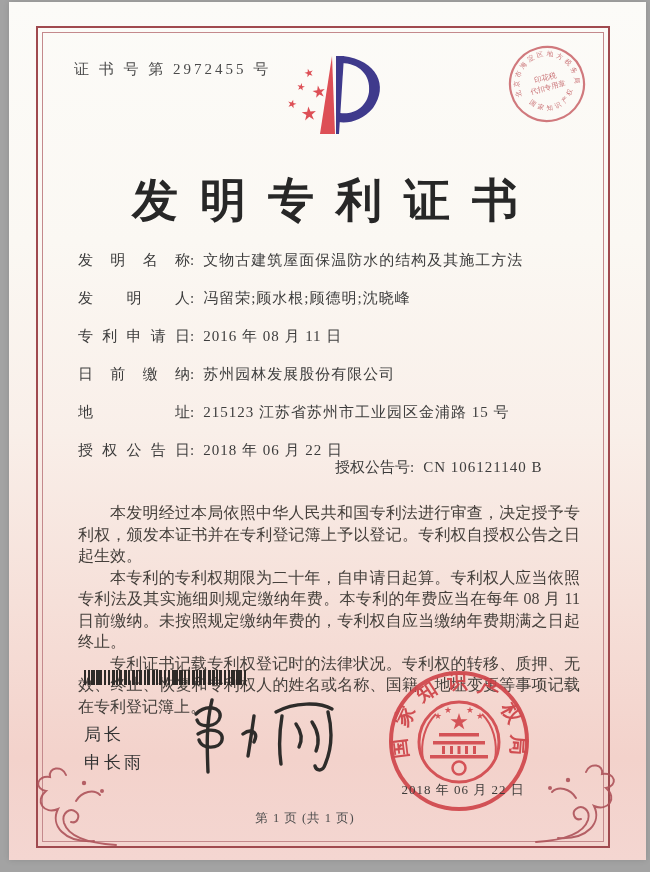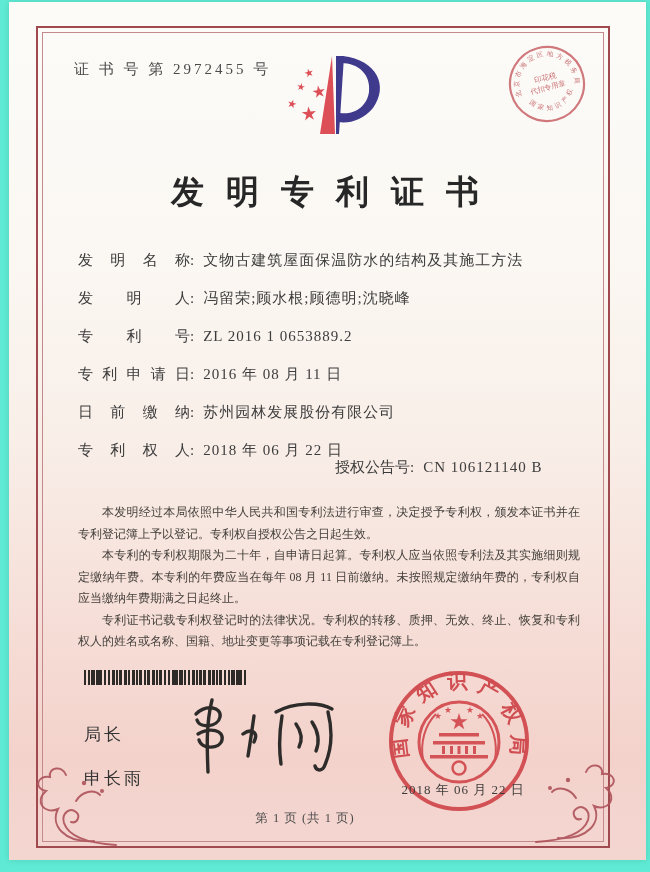--- a/index.html
+++ b/index.html
@@ -1,50 +1,50 @@
 <!DOCTYPE html>
 <html><head>
 <meta charset="utf-8">
 <style>
   html,body{margin:0;padding:0;background:#e6e3df;}
   #page{position:relative;width:650px;height:872px;overflow:hidden;
-        font-family:"Liberation Serif","DejaVu Serif",serif;background:#5eead4;}
+        font-family:"Liberation Serif","DejaVu Serif",serif;background:#a3a3a3;}
   .paper{position:absolute;top:2px;left:9px;right:4px;bottom:12px;
         background:linear-gradient(180deg,#fcfbf8 0%,#fbf8f3 28%,#f9efe9 50%,
                    #f6e0d9 70%,#f3d2cb 88%,#f4d6d1 100%);
         box-shadow:0 0 6px rgba(0,0,0,.12);}
   .frame-outer{position:absolute;top:26px;left:36px;right:40px;bottom:24px;
         border:2.5px solid #a04a4f;}
   .frame-inner{position:absolute;top:32px;left:42px;right:46px;bottom:30px;
         border:1px solid #c4898c;}
   .certno{position:absolute;left:74px;top:60px;font-size:15px;letter-spacing:3px;
         color:#4a4a4a;}
   .logo{position:absolute;left:276px;top:50px;}
   .stamp{position:absolute;left:503px;top:40px;}
   .title{position:absolute;left:0;right:0;top:170px;text-align:center;
-        font-size:33px;font-weight:bold;color:#272727;
+        font-size:46px;font-weight:bold;color:#272727;
         letter-spacing:22px;text-indent:22px;white-space:nowrap;}
   .fields{position:absolute;left:78px;right:60px;top:250px;font-size:15px;color:#3c3c3c;}
   .row{line-height:21px;margin-bottom:17px;white-space:nowrap;position:relative;}
   .flabel{display:inline-block;width:112px;text-align:justify;text-align-last:justify;
         vertical-align:bottom;}
   .colon{display:inline-block;margin-right:9px;}
   .fval{letter-spacing:1px;}
   .pair2{position:absolute;left:257px;top:17px;}
-  .paras{position:absolute;left:78px;right:70px;top:502px;font-size:12px;
+  .paras{position:absolute;left:78px;right:70px;top:502px;font-size:16px;
         line-height:21.5px;color:#45403c;text-align:justify;}
   .paras p{margin:0;text-indent:2em;}
   .barcode{position:absolute;left:84px;top:670px;width:162px;height:15px;
         background:
           repeating-linear-gradient(90deg,#2e2a28 0 2px,rgba(0,0,0,0) 2px 4px),
           repeating-linear-gradient(90deg,#2e2a28 0 1px,rgba(0,0,0,0) 1px 7px),
           repeating-linear-gradient(90deg,#2e2a28 0 1px,rgba(0,0,0,0) 1px 5px);}
   .officer{position:absolute;left:84px;top:727px;font-size:17px;color:#343434;
         letter-spacing:3px;line-height:16px;}
-  .officer .name{margin-top:28px;}
+  .officer .name{margin-top:12px;}
   .signature{position:absolute;left:180px;top:690px;}
   .seal{position:absolute;left:386px;top:668px;}
   .seal-date{position:absolute;left:388px;top:781px;width:150px;text-align:center;
         font-size:13px;color:#3e3c3a;letter-spacing:1px;z-index:6;}
   .footer{position:absolute;left:0;right:0;top:810px;text-align:center;
         font-size:12.5px;color:#4c4c4c;transform:translateX(-20px);letter-spacing:1px;}
   .flourish{position:absolute;z-index:2;}
   .fl-left{left:24px;top:763px;}
   .fl-right{left:533px;top:760px;}
   svg text{font-family:"Liberation Serif","DejaVu Serif",serif;}
@@ -115,30 +115,30 @@
   <div class="title">发明专利证书</div>
 
   <div class="fields">
     <div class="row">
       <span class="flabel">发明名称</span><span class="colon">:</span><span class="fval">文物古建筑屋面保温防水的结构及其施工方法</span>
     </div>
     <div class="row">
       <span class="flabel">发明人</span><span class="colon">:</span><span class="fval">冯留荣;顾水根;顾德明;沈晓峰</span>
     </div>
     <div class="row">
-      <span class="flabel">专利号</span><span class="colon">:</span><span class="fval">ZL 2016 1 0653889.2</span>
-    </div>
-    <div class="row">
       <span class="flabel">专利申请日</span><span class="colon">:</span><span class="fval">2016 年 08 月 11 日</span>
     </div>
     <div class="row">
       <span class="flabel">日前缴纳</span><span class="colon">:</span><span class="fval">苏州园林发展股份有限公司</span>
     </div>
     <div class="row">
-      <span class="flabel">专利权人</span><span class="colon">:</span><span class="fval">2018 年 06 月 22 日</span>
+      <span class="flabel">地址</span><span class="colon">:</span><span class="fval">215123 江苏省苏州市工业园区金浦路 15 号</span>
+    </div>
+    <div class="row">
+      <span class="flabel">授权公告日</span><span class="colon">:</span><span class="fval">2018 年 06 月 22 日</span>
       <span class="pair2">
         <span>授权公告号</span><span class="colon">:</span><span class="fval">CN 106121140 B</span>
       </span>
     </div>
   </div>
 
   <div class="paras">
     <p>本发明经过本局依照中华人民共和国专利法进行审查，决定授予专利权，颁发本证书并在专利登记簿上予以登记。专利权自授权公告之日起生效。</p>
     <p>本专利的专利权期限为二十年，自申请日起算。专利权人应当依照专利法及其实施细则规定缴纳年费。本专利的年费应当在每年 08 月 11 日前缴纳。未按照规定缴纳年费的，专利权自应当缴纳年费期满之日起终止。</p>
     <p>专利证书记载专利权登记时的法律状况。专利权的转移、质押、无效、终止、恢复和专利权人的姓名或名称、国籍、地址变更等事项记载在专利登记簿上。</p>

